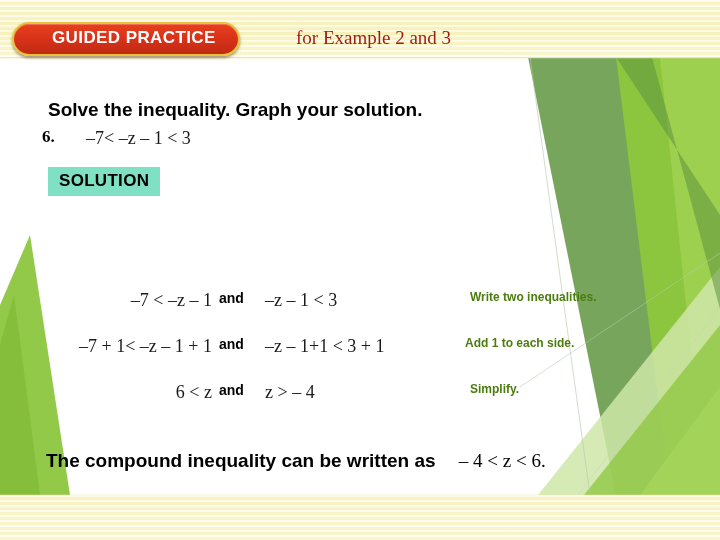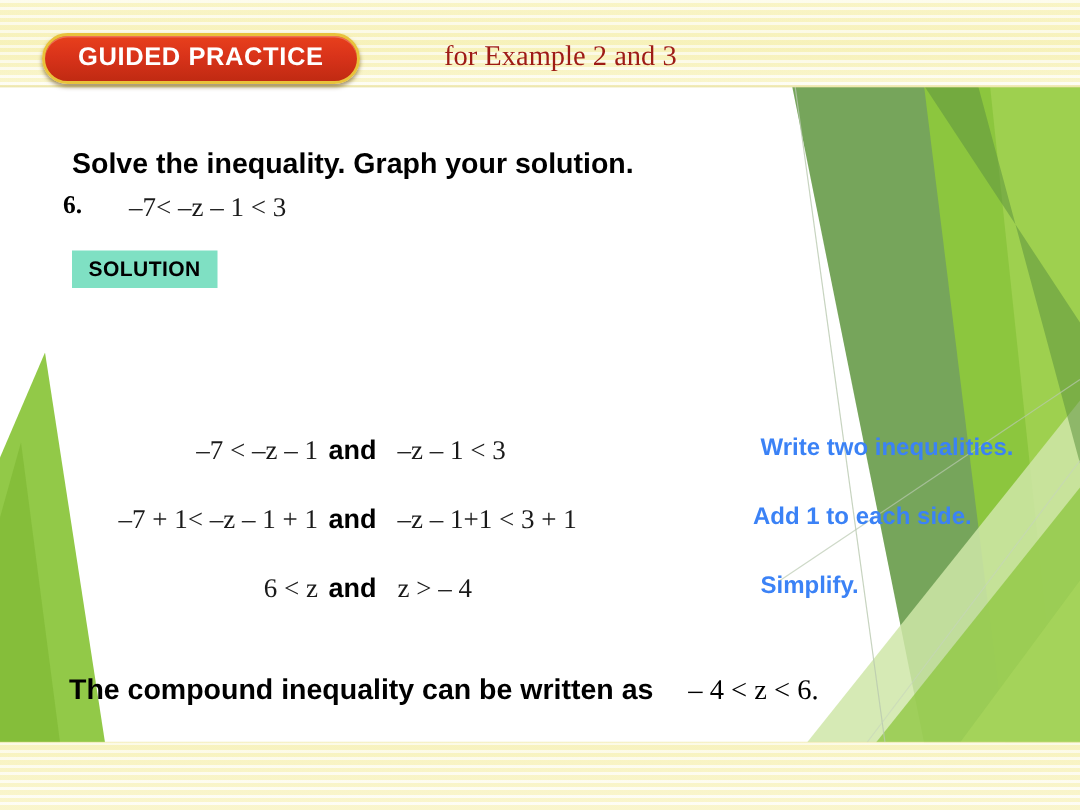--- a/index.html
+++ b/index.html
@@ -89,23 +89,23 @@
     width: 720px;
     height: 2px;
     background: linear-gradient(to top, #e8e0a0, rgba(255,255,255,0));
     z-index: 6;
   }
 
   
   #badge {
     position: absolute;
     top: 22px;
-    left: 28px;
+    left: 12px;
     z-index: 8;
-    padding: 5px 22px 6px 22px;
+    padding: 5px 22px 6px 38px;
     border-radius: 20px;
     background: linear-gradient(to bottom, #e8401c 0%, #d9331a 45%, #c02a12 100%);
     border: 2px solid #e8c23c;
     box-shadow: 0 2px 3px rgba(90,60,0,0.55), inset 0 1px 0 rgba(255,255,255,0.25);
     color: #ffffff;
     font-family: "Liberation Sans", sans-serif;
     font-weight: bold;
     font-size: 17px;
     letter-spacing: 0.4px;
     line-height: 1.1;
@@ -170,21 +170,21 @@
   }
 
   #solution-label {
     position: absolute;
     top: 109px;
     left: 48px;
     background: #7fe0c3;
     padding: 4px 11px 5px 11px;
     font-family: "Liberation Sans", sans-serif;
     font-weight: bold;
-    font-size: 14px;
+    font-size: 17px;
     color: #000000;
     letter-spacing: 0.3px;
   }
 
   #explanation {
     position: absolute;
     top: 158px;
     left: 40px;
     width: 600px;
     font-size: 18px;
@@ -208,37 +208,36 @@
     width: 212px;
     text-align: right;
     font-size: 18px;
     white-space: nowrap;
   }
   .step-and {
     position: absolute;
     left: 219px;
     font-family: "Liberation Sans", sans-serif;
     font-weight: bold;
-    font-size: 18px;
+    font-size: 14px;
     color: #000;
   }
   .step-right {
     position: absolute;
     left: 265px;
     font-size: 18px;
     white-space: nowrap;
   }
   .step-note {
     position: absolute;
     font-family: "Liberation Sans", sans-serif;
     font-weight: bold;
-    font-size: 16px;
-    color: #3b82f6;
-    white-space: nowrap;
-    margin-left: 37px;
+    font-size: 12px;
+    color: #4d7c0f;
+    white-space: nowrap;
   }
   #step-note-0 { left: 470px; }
   #step-note-1 { left: 465px; }
   #step-note-2 { left: 470px; }
 
   #conclusion {
     position: absolute;
     top: 392px;
     left: 46px;
     font-size: 19px;

